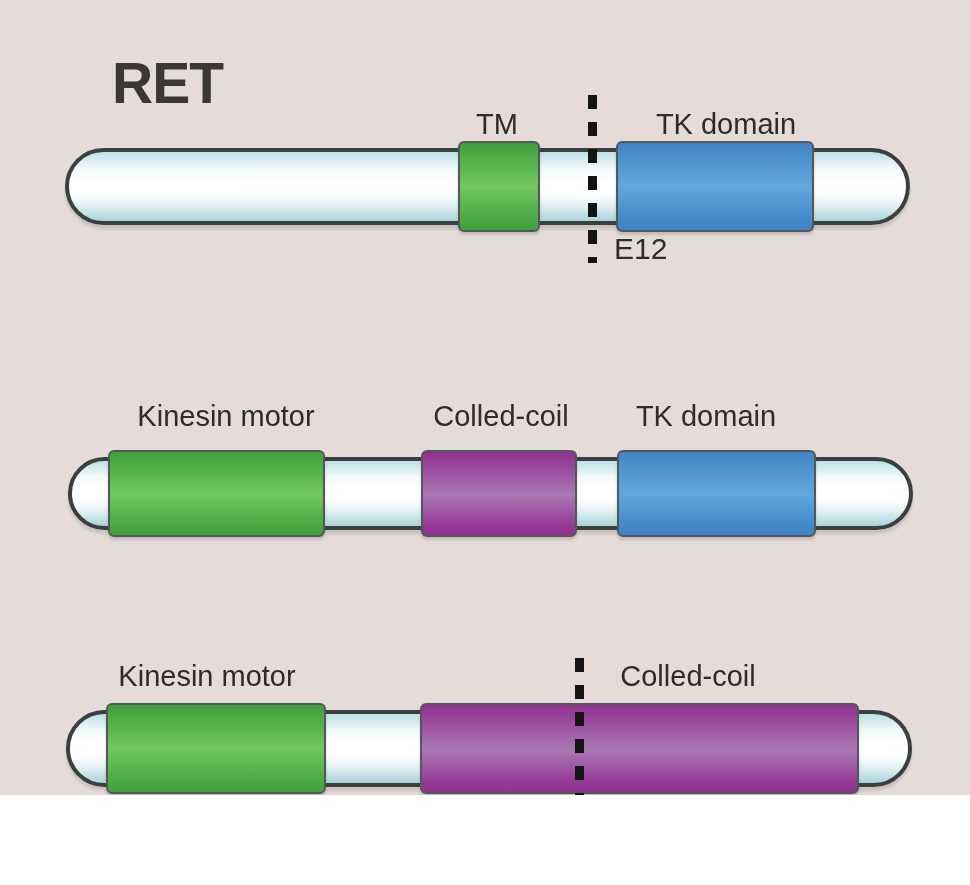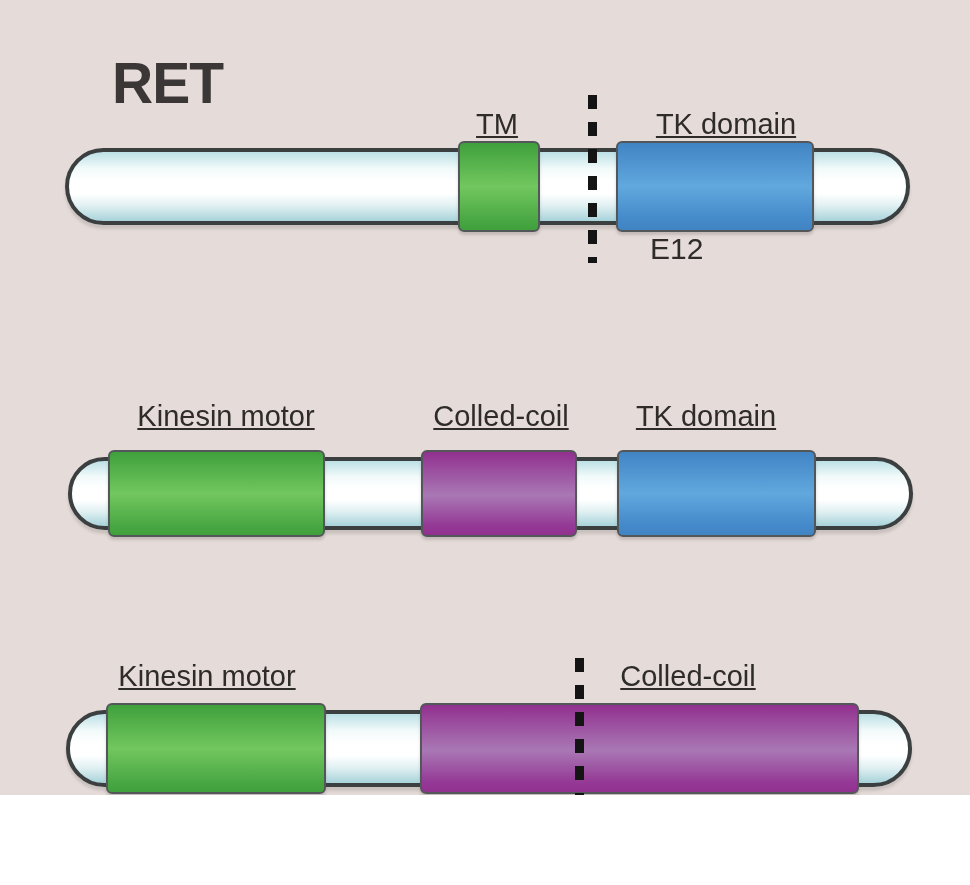--- a/index.html
+++ b/index.html
@@ -18,21 +18,20 @@
     color:var(--title-text,#3a3736);
     white-space:nowrap;
   }
   .dom-label{
     position:absolute;
     width:220px;
     text-align:center;
     font-size:29px;
     color:var(--label-text,#2e2b29);
     white-space:nowrap;
-    text-decoration:underline;
   }
   .bp-label{
     position:absolute;
     font-size:30px;
     color:var(--label-text,#2e2b29);
     white-space:nowrap;
   }
   .bar{
     position:absolute;
     border:4px solid var(--bar-outline,#3b3f40);
@@ -94,21 +93,21 @@
 
   <div class="dom-label" style="left:387px;top:108px;">TM</div>
   <div class="dom-label" style="left:616px;top:108px;">TK domain</div>
 
   <div class="bar" style="left:65px;top:148px;width:845px;height:77px;"></div>
 
   <div class="domain green" style="left:458px;top:141px;width:82px;height:91px;"></div>
   <div class="domain blue" style="left:616px;top:141px;width:198px;height:91px;"></div>
 
   <div class="dash-line" style="left:588px;top:95px;height:168px;"></div>
-  <div class="bp-label" style="left:614px;top:232px;margin-left:36px;">E12</div>
+  <div class="bp-label" style="left:614px;top:232px;">E12</div>
 
 
   <div class="dom-label" style="left:116px;top:400px;">Kinesin motor</div>
   <div class="dom-label" style="left:391px;top:400px;">Colled-coil</div>
   <div class="dom-label" style="left:596px;top:400px;">TK domain</div>
 
   <div class="bar" style="left:68px;top:457px;width:845px;height:73px;"></div>
 
   <div class="domain green" style="left:108px;top:450px;width:217px;height:87px;"></div>
   <div class="domain purple" style="left:421px;top:450px;width:156px;height:87px;"></div>

